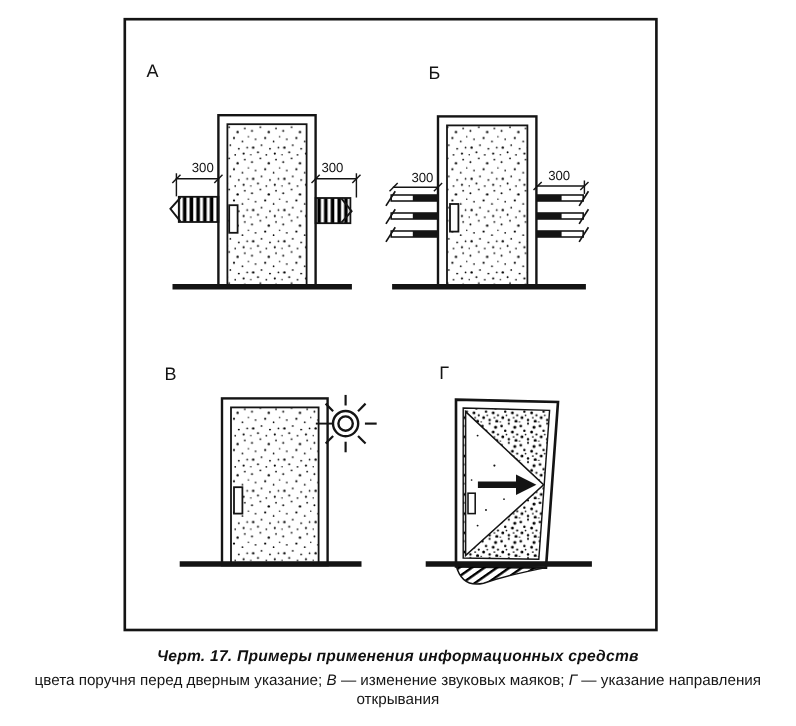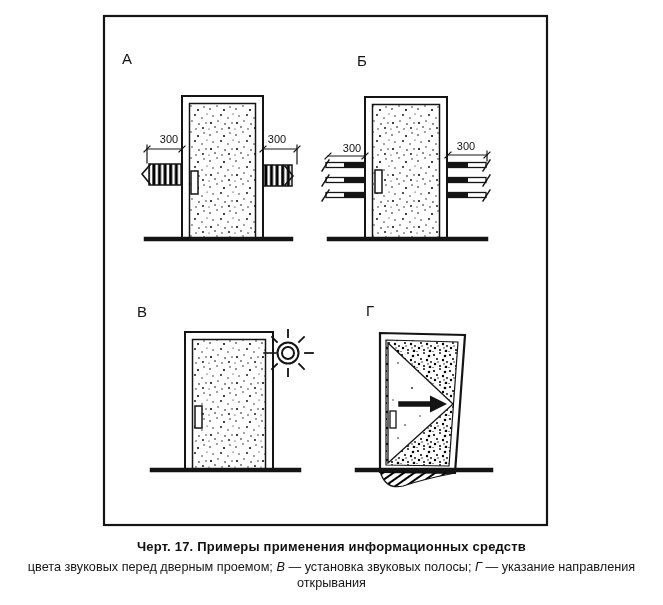--- a/index.html
+++ b/index.html
@@ -2,21 +2,21 @@
 <html><head>
 <meta charset="utf-8">
 <style>
   html,body { margin:0; padding:0; background:#fff; }
   .page {
     position:relative; width:663px; height:605px; background:#fff;
     font-family:"Liberation Sans", sans-serif; color:#141414; overflow:hidden;
   }
   .figure-svg { position:absolute; left:0; top:0; }
   .caption { position:absolute; left:0; top:539px; width:663px; text-align:center; }
-  .caption-title { font-weight:bold; font-size:13px; letter-spacing:.2px; color:#111; }
+  .caption-title { font-weight:bold; font-size:13px; letter-spacing:.2px; color:#111;font-style:italic; }
   .caption-body { margin-top:6px; font-size:12.7px; line-height:15.6px; color:#161616; padding:0 8px; }
   .caption-body i { font-style:italic; }
   svg text { fill:#141414; }
 </style>
 </head>
 <body>
 
 <div class="page">
 
   <svg class="figure-svg" width="663" height="536" viewBox="0 0 663 536">
@@ -206,17 +206,17 @@
 
       <path d="M380,471 L455,473 Q424,479 403,486 Q385,490 380,471 Z" fill="url(#dhatch)" stroke="#141414" stroke-width="1.2"></path>
 
       <line x1="357" y1="470" x2="491" y2="470" stroke="#141414" stroke-width="4.5"></line>
     </g>
   </svg>
 
   <div class="caption">
     <div class="caption-title">Черт. 17. Примеры применения информационных средств</div>
     <div class="caption-body">
-        <div><span>цвета звуковых перед дверным проемом; </span><i>В</i><span> — установка звуковых полосы; </span><i>Г</i><span> — указание направления открывания</span></div>
+        <div><span>цвета поручня перед дверным указание; </span><i>В</i><span> — изменение звуковых маяков; </span><i>Г</i><span> — указание направления открывания</span></div>
       </div>
   </div>
 
 </div>
 
 </body></html>

